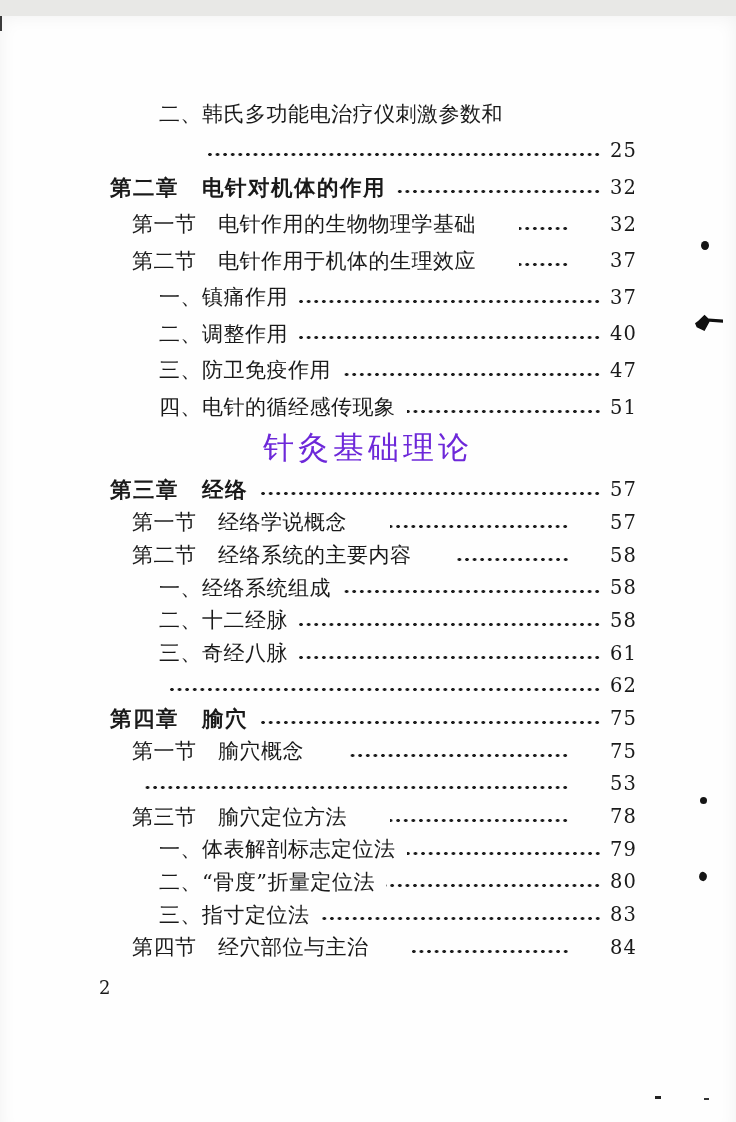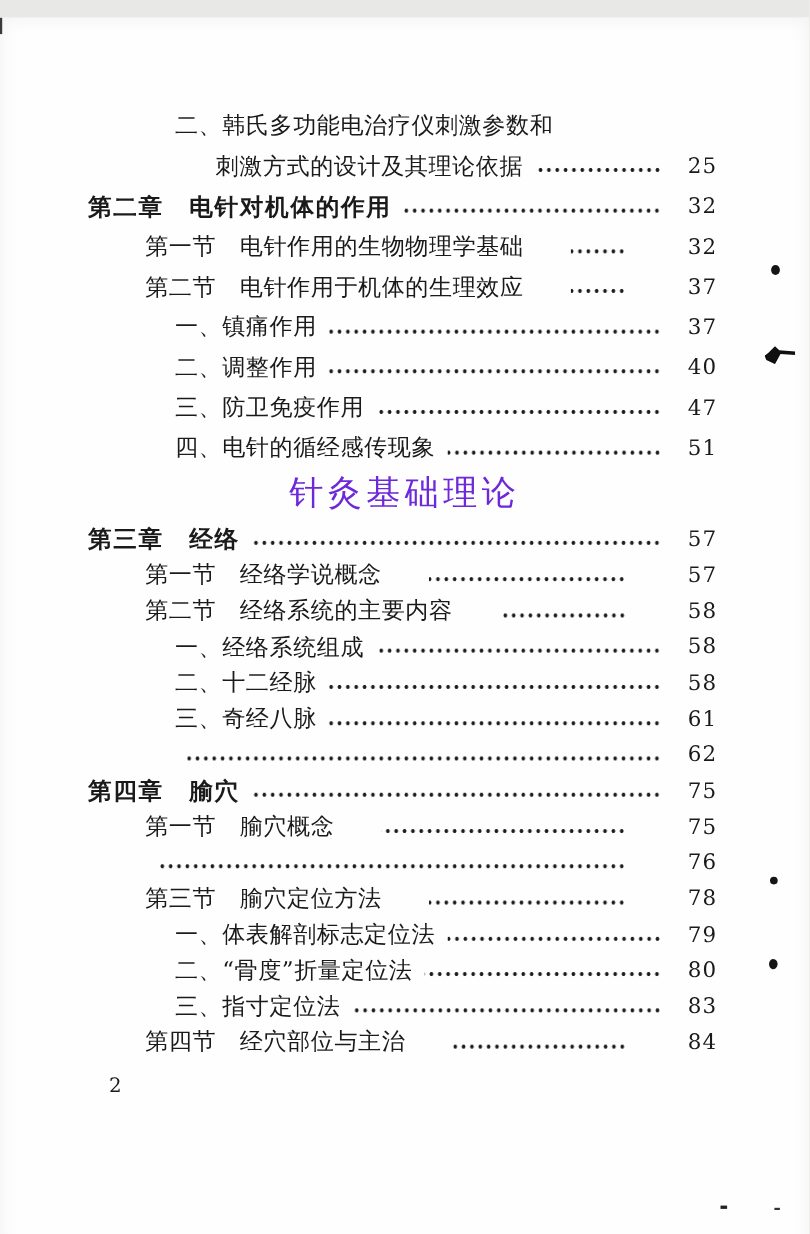--- a/index.html
+++ b/index.html
@@ -7,32 +7,32 @@
     position:relative;width:736px;height:1122px;margin:16px auto;
     background:#fefefe;overflow:hidden;color:#1a1a1a;
     font-family:"DejaVu Serif","Liberation Serif",serif;
     box-shadow:inset 0 0 18px rgba(0,0,0,0.06);
   }
   .toc{position:absolute;left:0;top:0;width:736px;padding-top:80px;box-sizing:border-box;}
   .row{display:flex;align-items:center;box-sizing:border-box;padding-right:84px;}
   .b1 .row{height:36.6px;}
   .b2 .row{height:32.7px;}
   .t{white-space:pre;font-size:21px;letter-spacing:0.5px;flex:0 0 auto;}
-  .chapter{padding-left:80px;}
+  .chapter{padding-left:110px;}
   .chapter .t{font-family:"Liberation Sans","DejaVu Sans",sans-serif;font-weight:700;font-size:21.5px;letter-spacing:1.5px;}
   .section{padding-left:132px;gap:32px;}
   .item{padding-left:159px;}
   .cont{padding-left:196px;}
   .leader{
     flex:1 1 auto;height:9px;margin:0 9px 0 11px;position:relative;top:4px;
     background-image:radial-gradient(circle,#1b1b1b 1.5px,rgba(0,0,0,0) 1.9px);
     background-size:7.6px 9px;background-repeat:repeat-x;background-position:right center;
   }
   .noleader{background:none;}
-  .pg{flex:0 0 auto;width:42px;text-align:right;font-size:19.5px;font-family:"DejaVu Serif",serif;letter-spacing:1px;}
+  .pg{flex:0 0 auto;width:42px;text-align:left;font-size:19.5px;font-family:"DejaVu Serif",serif;letter-spacing:1px;}
   .mid-heading{
     height:46px;margin-top:2px;text-align:center;font-size:31px;letter-spacing:4px;
     font-family:"DejaVu Serif","Liberation Serif",serif;color:#6d28d9;
   }
   .folio{position:absolute;left:99px;top:961px;font-size:18px;font-family:"DejaVu Serif",serif;}
   .speck{position:absolute;background:#151515;border-radius:50%;}
   .speck.d1{left:701px;top:225px;width:8px;height:9px;}
   .speck.d2{left:700px;top:781px;width:7px;height:7px;}
   .speck.d3{left:699px;top:856px;width:8px;height:9px;border-radius:40% 55% 45% 55%;transform:rotate(20deg);}
   .dash1{position:absolute;left:655px;top:1080px;width:6px;height:3px;background:#222;}
@@ -51,21 +51,20 @@
 
   <div class="toc">
 
     <div class="b1">
       <div class="row item">
         <span class="t">二、韩氏多功能电治疗仪刺激参数和</span>
         <span class="leader noleader"></span>
         <span class="pg"></span>
       </div>
       <div class="row cont">
-        <span class="t">刺激方式的设计及其理论依据</span>
         <span class="leader"></span>
         <span class="pg">25</span>
       </div>
       <div class="row chapter">
         <span class="t">第二章　电针对机体的作用</span>
         <span class="leader"></span>
         <span class="pg">32</span>
       </div>
       <div class="row section">
         <span class="t">第一节　电针作用的生物物理学基础</span>
@@ -141,21 +140,21 @@
         <span class="leader"></span>
         <span class="pg">75</span>
       </div>
       <div class="row section">
         <span class="t">第一节　腧穴概念</span>
         <span class="leader"></span>
         <span class="pg">75</span>
       </div>
       <div class="row section">
         <span class="leader"></span>
-        <span class="pg">76</span>
+        <span class="pg">53</span>
       </div>
       <div class="row section">
         <span class="t">第三节　腧穴定位方法</span>
         <span class="leader"></span>
         <span class="pg">78</span>
       </div>
       <div class="row item">
         <span class="t">一、体表解剖标志定位法</span>
         <span class="leader"></span>
         <span class="pg">79</span>

